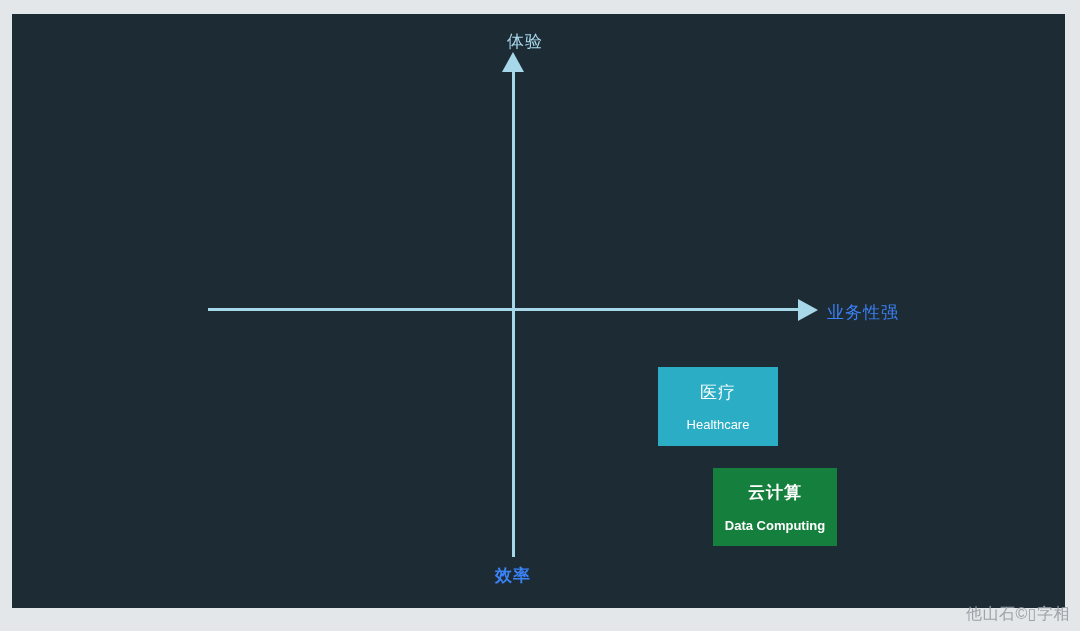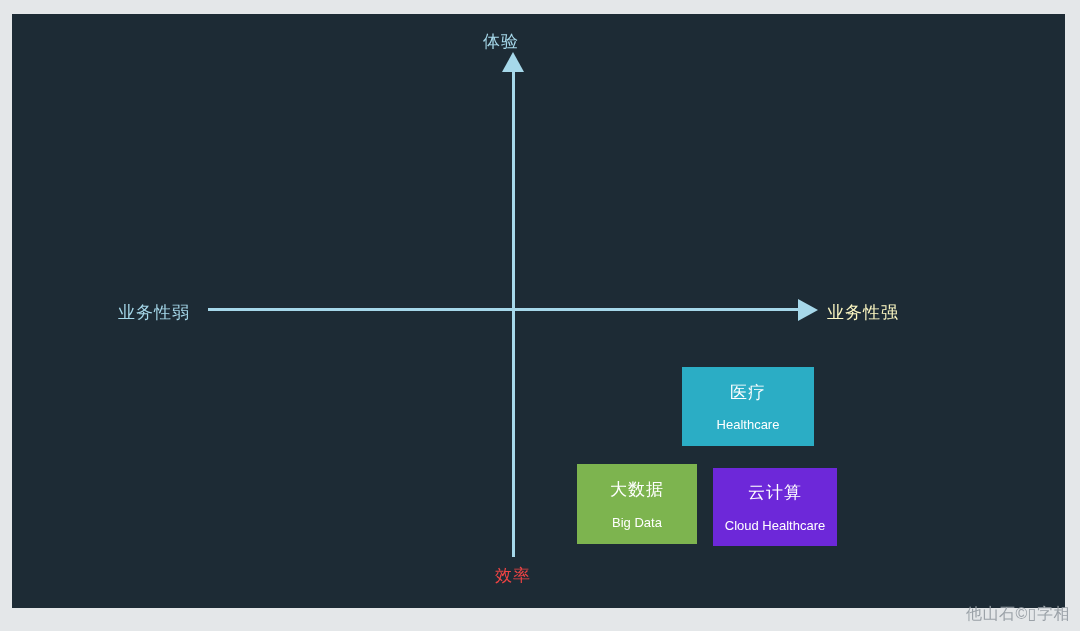--- a/index.html
+++ b/index.html
@@ -56,37 +56,37 @@
     border-bottom: 11px solid transparent;
     border-left: 20px solid #a6d8ea;
   }
   
   .axis-label {
     position: absolute;
     font-size: 17px;
     letter-spacing: 1px;
     white-space: nowrap;
   }
-  .axis-label.top    { left: 471px; top: 16px;  width: 60px; text-align: left; }
+  .axis-label.top    { left: 471px; top: 16px;  width: 60px; text-align: right; }
   .axis-label.bottom { left: 471px; top: 550px; width: 60px; text-align: center; }
   .axis-label.left   { left: 18px;  top: 287px; width: 160px; text-align: right; }
   .axis-label.right  { left: 815px; top: 287px; }
   
   .item-box {
     position: absolute;
     display: flex;
     flex-direction: column;
     justify-content: space-evenly;
     align-items: center;
     color: #ffffff;
     text-align: center;
   }
   .item-box .zh { font-size: 17px; letter-spacing: 1px; }
   .item-box .en { font-size: 13px; white-space: nowrap; }
-  .box-healthcare { left: 646px; top: 353px; width: 132px; height: 79px; margin-left: 24px; }
+  .box-healthcare { left: 646px; top: 353px; width: 120px; height: 79px; }
   .box-bigdata    { left: 565px; top: 450px; width: 120px; height: 80px; }
   .box-cloud      { left: 701px; top: 454px; width: 124px; height: 78px; }
   
   .watermark {
     position: absolute;
     right: 10px;
     bottom: 6px;
     font-size: 16px;
     color: #9ba2a8;
     letter-spacing: 0.5px;
@@ -97,34 +97,29 @@
 
 <div class="panel" style="background-color: rgb(29, 43, 53);">
 
   <div class="v-line" style="background-color: rgb(166, 216, 234);"></div>
   <div class="h-line" style="background-color: rgb(166, 216, 234);"></div>
 
   <div class="arrow-up" style="border-bottom-color: rgb(166, 216, 234);"></div>
   <div class="arrow-right" style="border-left-color: rgb(166, 216, 234);"></div>
 
   <div class="axis-label top" style="color: rgb(166, 216, 234);">体验</div>
-  <div class="axis-label bottom" style="color: #ef4444;">效率</div>
-  <div class="axis-label left" style="color: rgb(166, 216, 234);">业务性弱</div>
-  <div class="axis-label right" style="color: #fef9c3;">业务性强</div>
+  <div class="axis-label bottom" style="color: #3b82f6; font-weight: bold;">效率</div>
+  <div class="axis-label right" style="color: #3b82f6;">业务性强</div>
 
   <div class="item-box box-healthcare" style="background-color: rgb(43, 173, 197);">
     <div class="zh">医疗</div>
     <div class="en">Healthcare</div>
   </div>
 
-  <div class="item-box box-bigdata" style="background-color: rgb(125, 180, 79);">
-    <div class="zh">大数据</div>
-    <div class="en">Big Data</div>
-  </div>
 
-  <div class="item-box box-cloud" style="background-color: #6d28d9;">
+  <div class="item-box box-cloud" style="background-color: #15803d; font-weight: bold;">
     <div class="zh">云计算</div>
-    <div class="en">Cloud Healthcare</div>
+    <div class="en">Data Computing</div>
   </div>
 
 </div>
 
 <div class="watermark">他山石©▯字相</div>
 
 </body></html>

